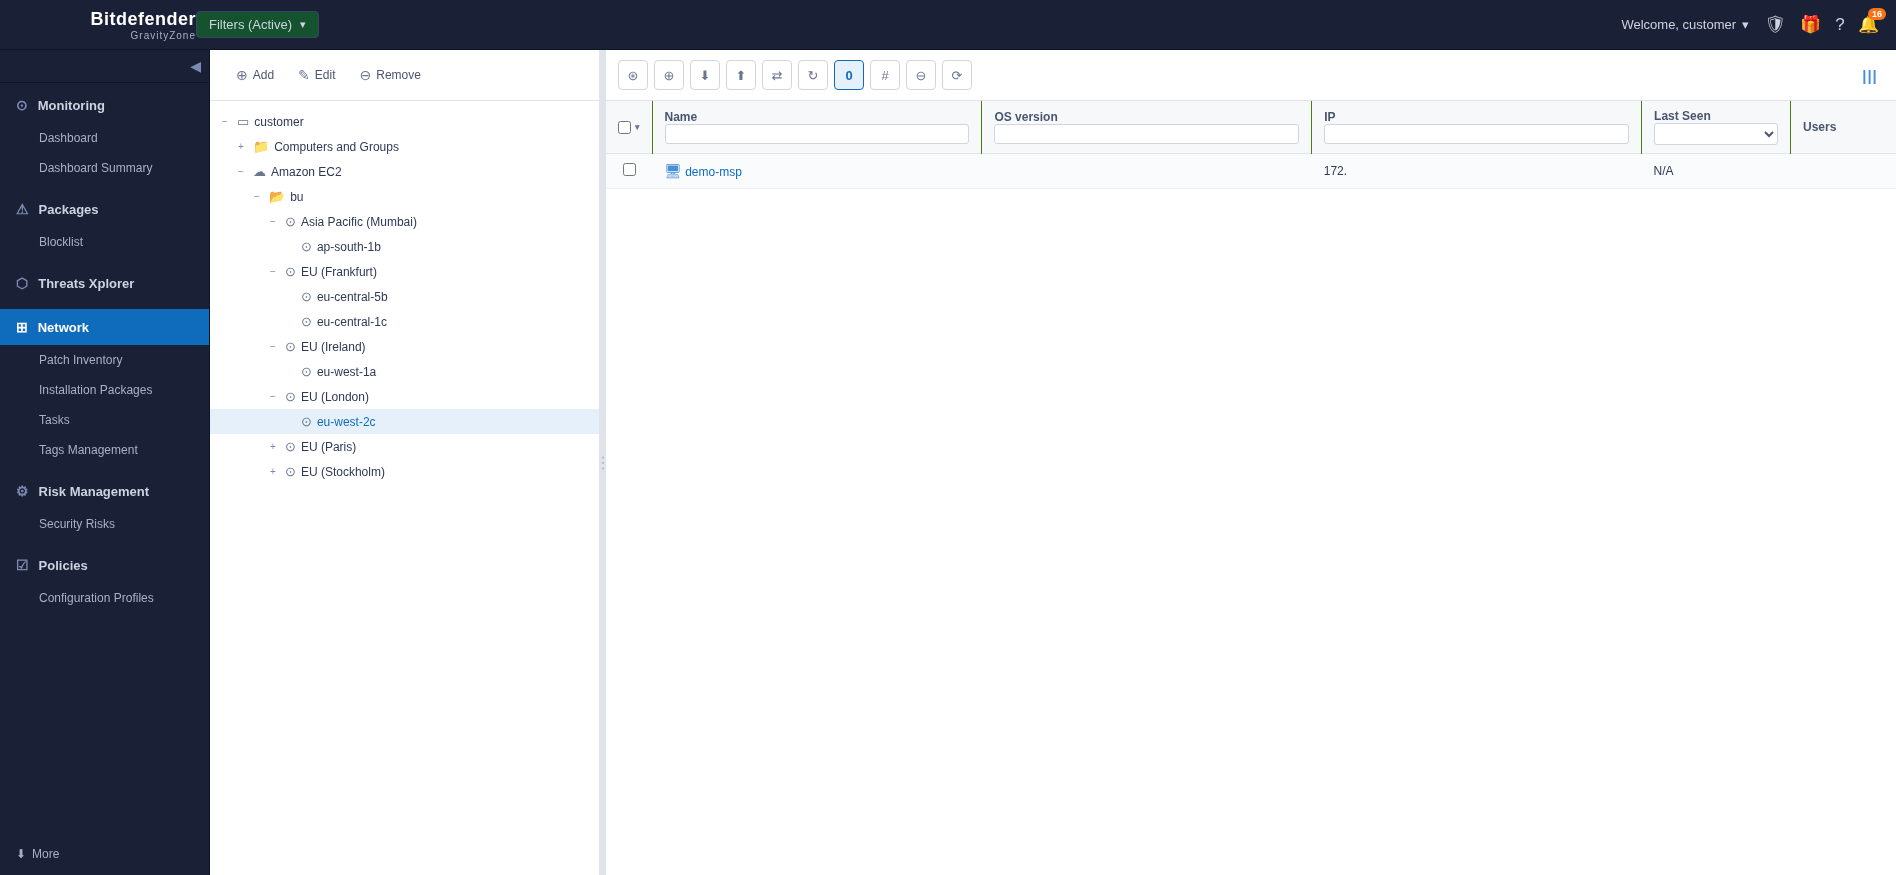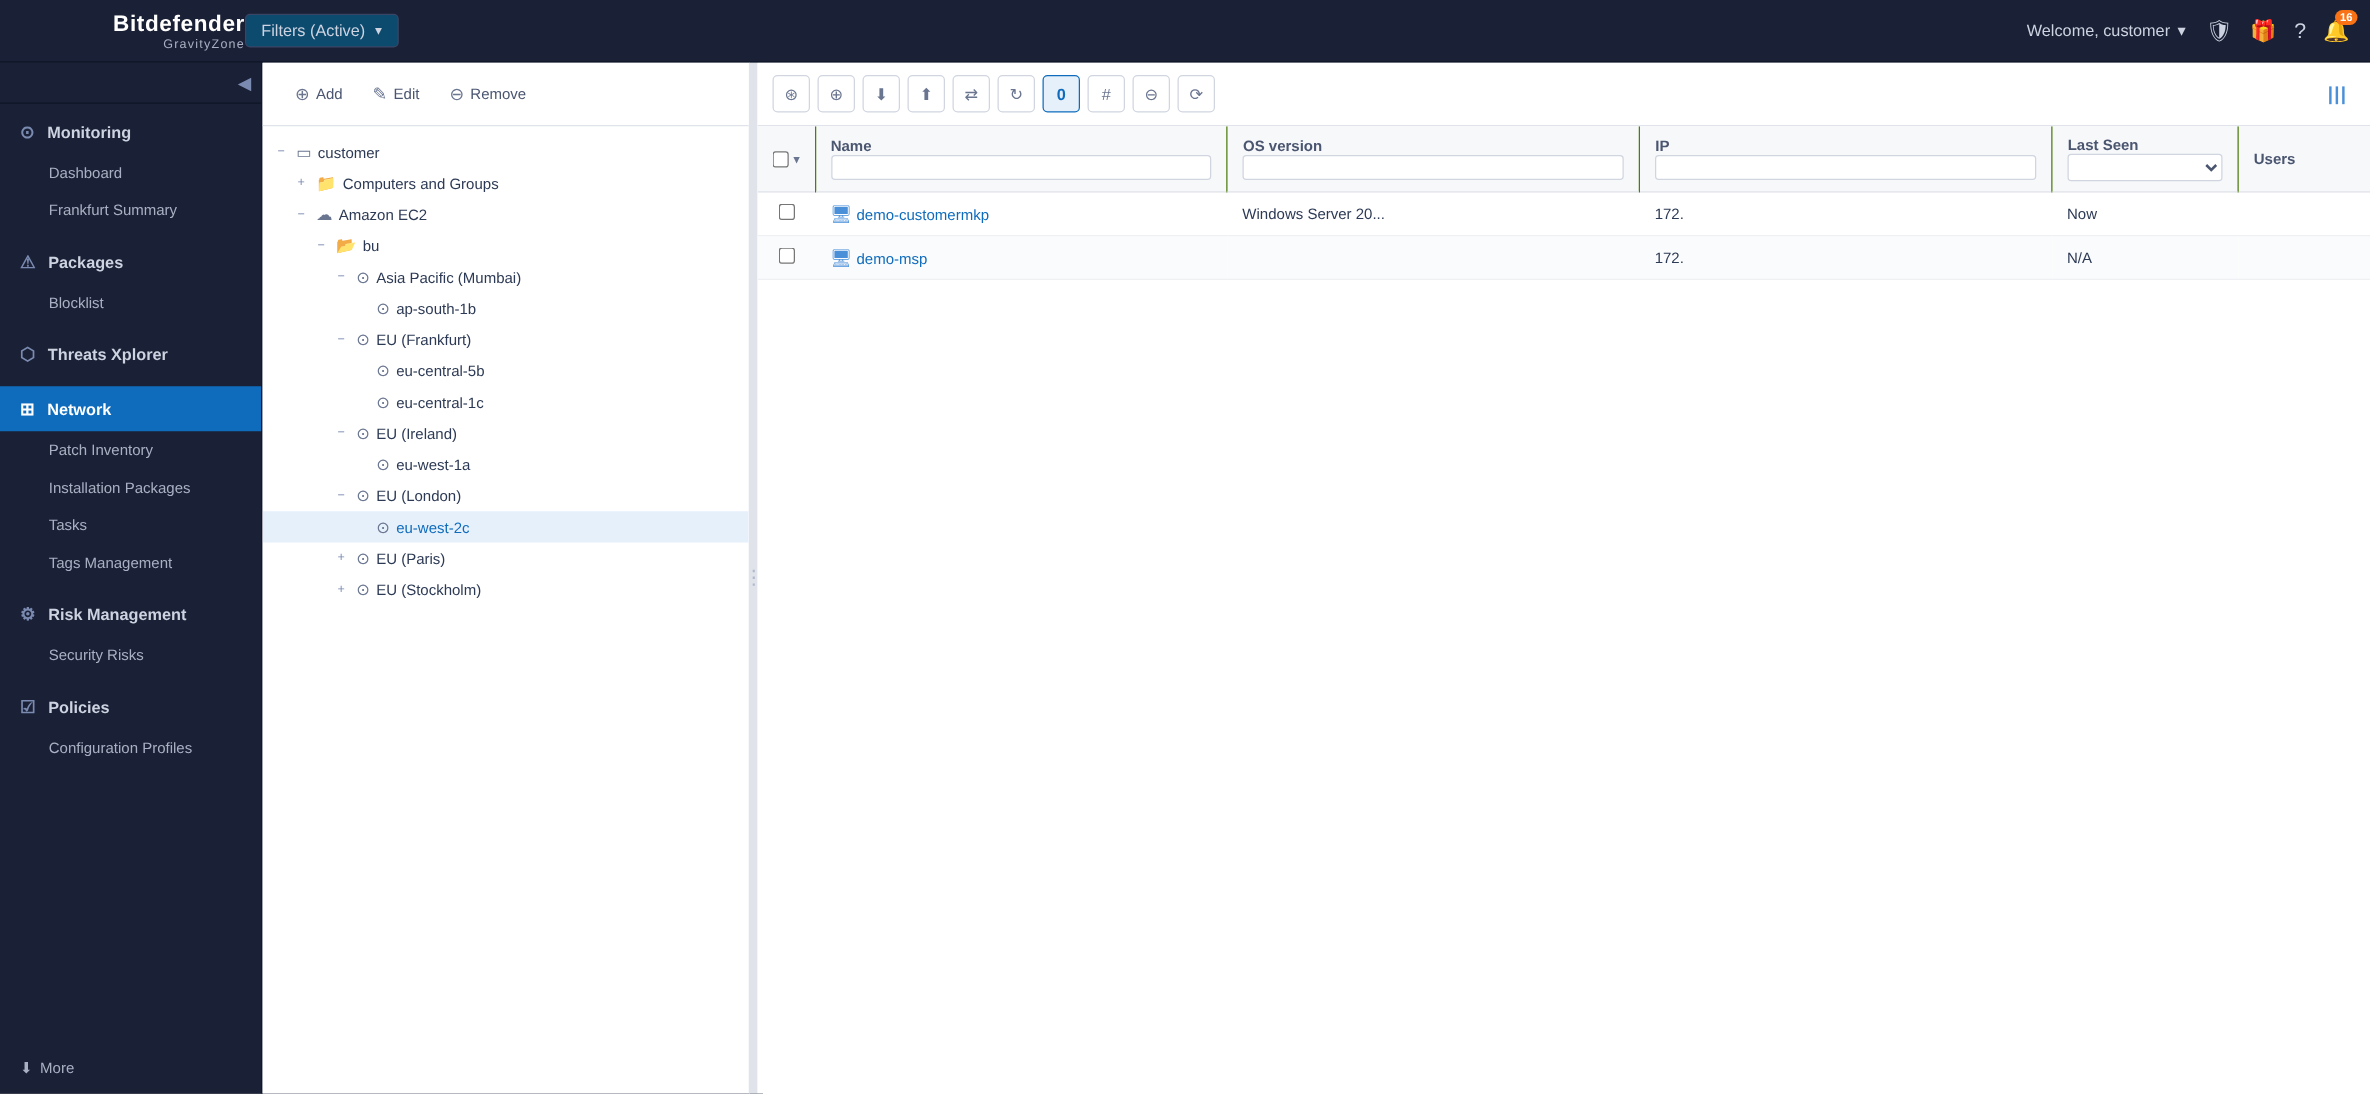--- a/index.html
+++ b/index.html
@@ -356,21 +356,21 @@
     ::-webkit-scrollbar-thumb { background: #c0c8d8; border-radius: 3px; }
   </style>
 </head>
 <body>
 
 <div class="topbar">
   <div class="logo-area">
     <span class="logo-title">Bitdefender</span>
     <span class="logo-subtitle">GravityZone</span>
   </div>
-  <div style="background:#0c4a6e; padding:5px 12px; border-radius:4px; display:flex; align-items:center; gap:8px; cursor:pointer; border:1px solid #3a4566;">
+  <div style="background:#14532d; padding:5px 12px; border-radius:4px; display:flex; align-items:center; gap:8px; cursor:pointer; border:1px solid #3a4566;">
     <span>Filters (Active)</span>
     <span style="font-size:11px;">▾</span>
   </div>
   <div class="topbar-spacer"></div>
   <div class="topbar-right">
     <div class="topbar-welcome">
       <span>Welcome, customer</span>
       <span>▾</span>
     </div>
     <div class="topbar-icons">
@@ -394,21 +394,21 @@
 
     <div class="sidebar-section">
       <div class="sidebar-group-header">
         <span class="sidebar-group-icon">⊙</span>
         <span>Monitoring</span>
       </div>
       <div class="sidebar-sub-item">
         <span>Dashboard</span>
       </div>
       <div class="sidebar-sub-item">
-        <span>Frankfurt Summary</span>
+        <span>Dashboard Summary</span>
       </div>
     </div>
 
     <div class="sidebar-section">
       <div class="sidebar-group-header">
         <span class="sidebar-group-icon">⚠</span>
         <span>Packages</span>
       </div>
       <div class="sidebar-sub-item">
         <span>Blocklist</span>
@@ -642,28 +642,20 @@
                     <option></option>
                   </select>
                 </div>
               </th>
               <th>
                 <div>Users</div>
               </th>
             </tr>
           </thead>
           <tbody id="table-body">
-              <tr class="">
-                <td class="cell-checkbox"><input type="checkbox" style=""></td>
-                <td><span class="device-icon">🖥</span> <a class="device-name">demo-customermkp</a></td>
-                <td>Windows Server 20...</td>
-                <td>172.</td>
-                <td>Now</td>
-                <td></td>
-              </tr>
               <tr class="alt">
                 <td class="cell-checkbox"><input type="checkbox" style=""></td>
                 <td><span class="device-icon">🖥</span> <a class="device-name">demo-msp</a></td>
                 <td></td>
                 <td>172.</td>
                 <td>N/A</td>
                 <td></td>
               </tr>
             </tbody>
         </table>

